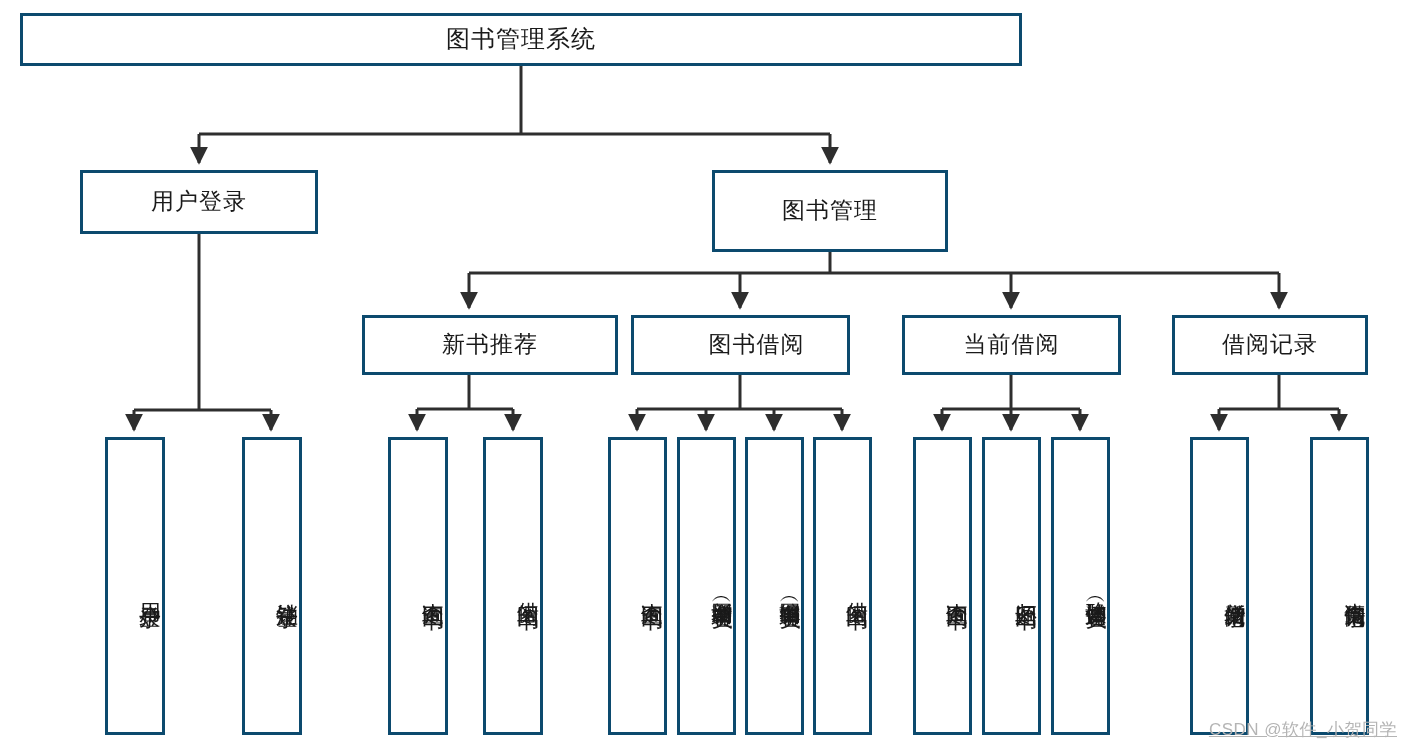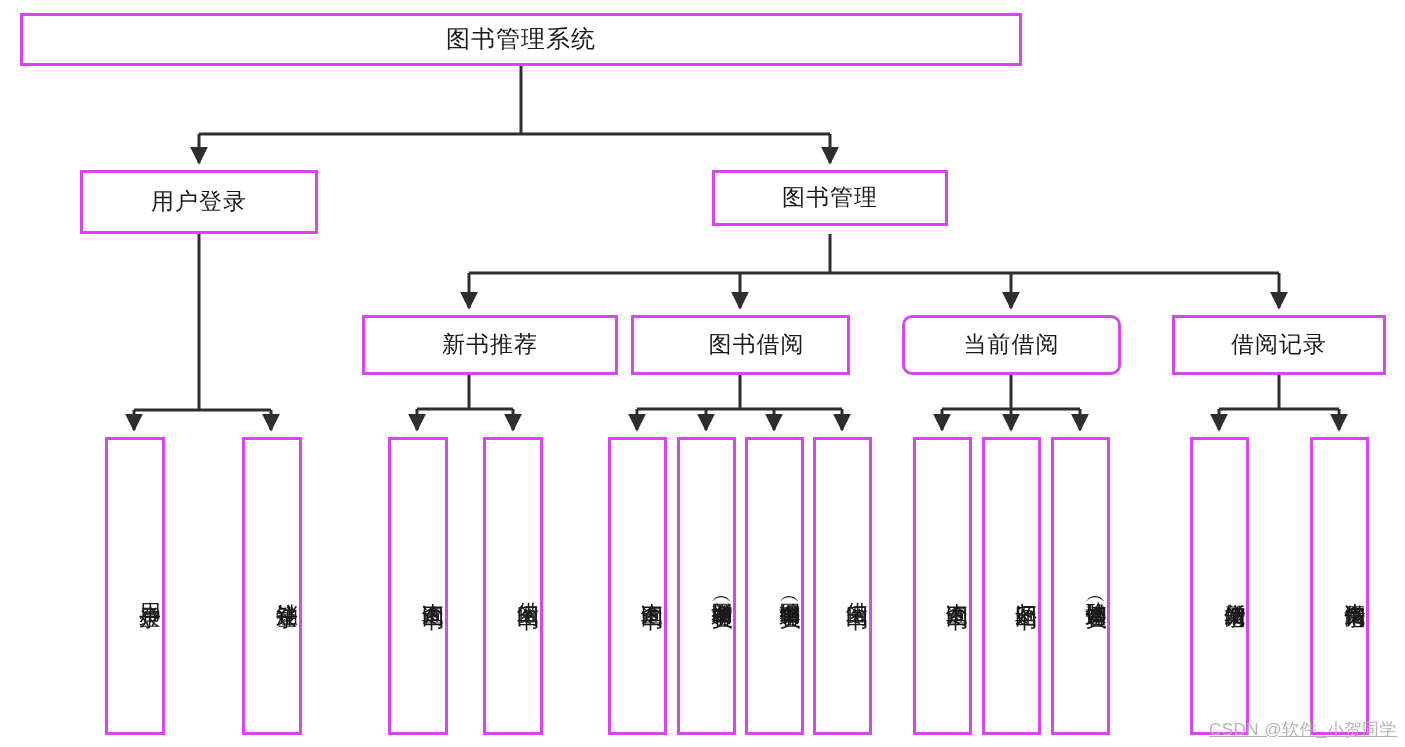--- a/index.html
+++ b/index.html
@@ -13,21 +13,21 @@
   #canvas {
     position: relative;
     width: 1405px;
     height: 747px;
     background: #ffffff;
     overflow: hidden;
   }
   .node {
     position: absolute;
     box-sizing: border-box;
-    border: 3px solid #d946ef;
+    border: 3px solid #0c4a6e;
     background: #ffffff;
     display: flex;
     align-items: center;
     justify-content: center;
     color: #1a1a1a;
   }
   .node.horiz {
     font-size: 23px;
     letter-spacing: 1px;
     line-height: 1.2;
@@ -129,34 +129,34 @@
     </g>
   </svg>
 
   <div class="node horiz root" style="left:20px; top:13px; width:1002px; height:53px;">
     <span>图书管理系统</span>
   </div>
 
   <div class="node horiz" style="left:80px; top:170px; width:238px; height:64px;">
     <span>用户登录</span>
   </div>
-  <div class="node horiz" style="left:712px; top:170px; width:236px; height:56px;">
+  <div class="node horiz" style="left:712px; top:170px; width:236px; height:82px;">
     <span>图书管理</span>
   </div>
 
   <div class="node horiz" style="left:362px; top:315px; width:256px; height:60px;">
     <span>新书推荐</span>
   </div>
   <div class="node horiz" style="left:631px; top:315px; width:219px; height:60px;padding-left:32px;">
     <span>图书借阅</span>
   </div>
-  <div class="node horiz" style="left:902px; top:315px; width:219px; height:60px;border-radius:10px;">
+  <div class="node horiz" style="left:902px; top:315px; width:219px; height:60px;">
     <span>当前借阅</span>
   </div>
-  <div class="node horiz" style="left:1172px; top:315px; width:214px; height:60px;">
+  <div class="node horiz" style="left:1172px; top:315px; width:196px; height:60px;">
     <span>借阅记录</span>
   </div>
 
   <div class="node vert" style="left:105px; top:437px; width:60px; height:298px;">
     <span class="vlabel">用户登录</span>
   </div>
   <div class="node vert" style="left:242px; top:437px; width:60px; height:298px;">
     <span class="vlabel">注销登录</span>
   </div>
 

